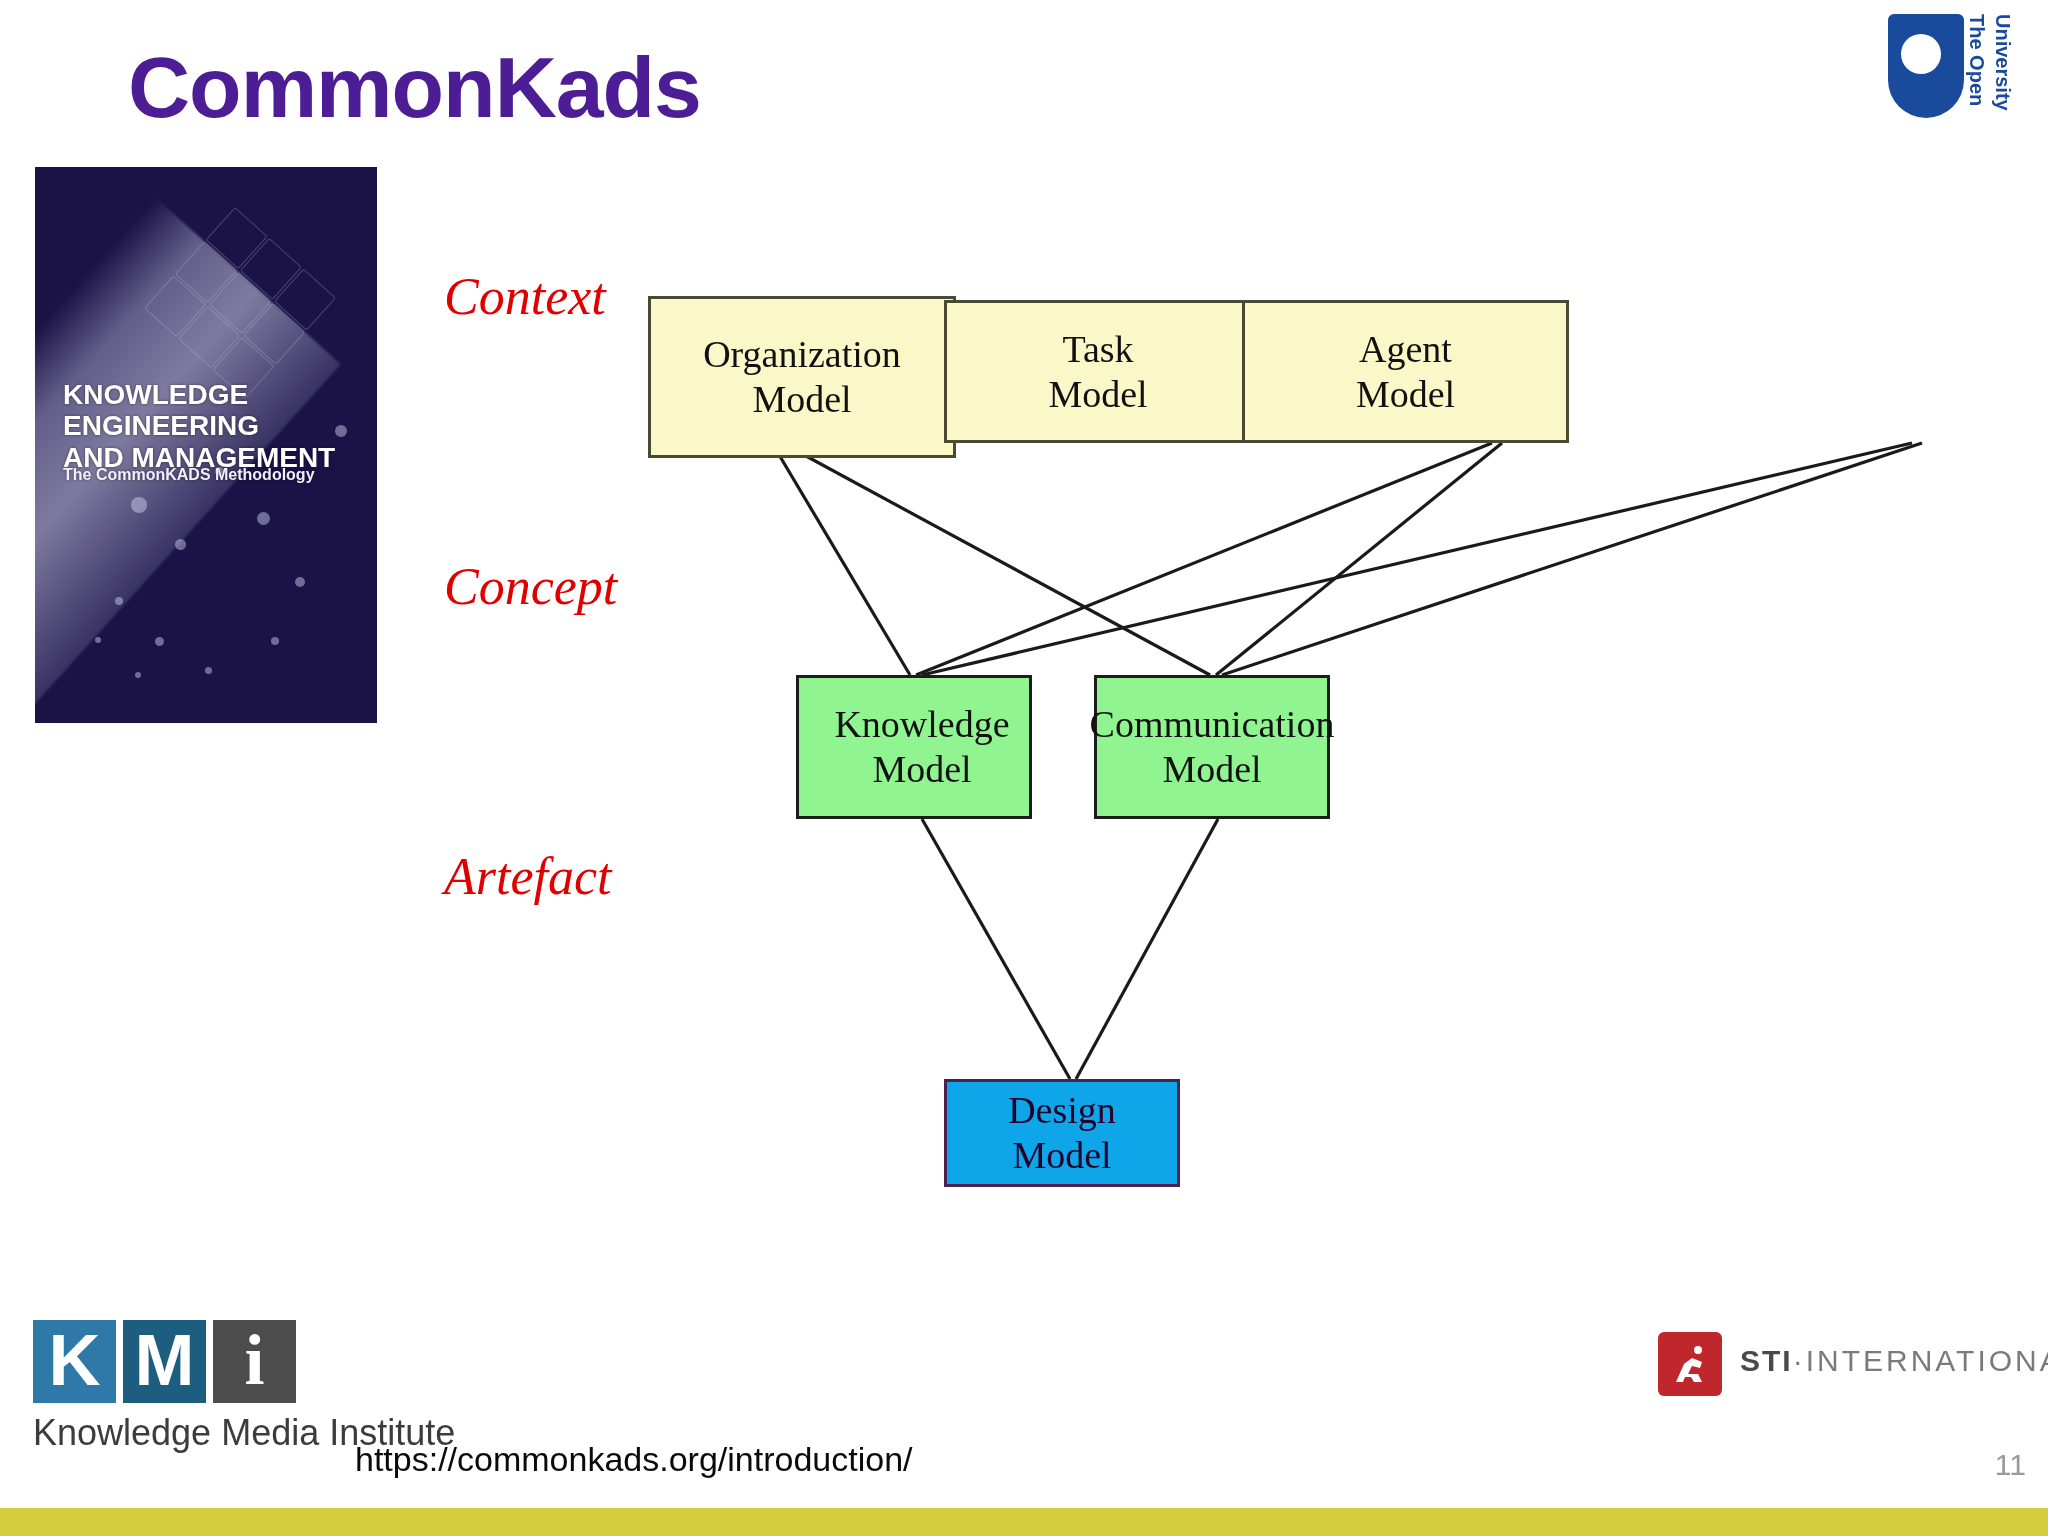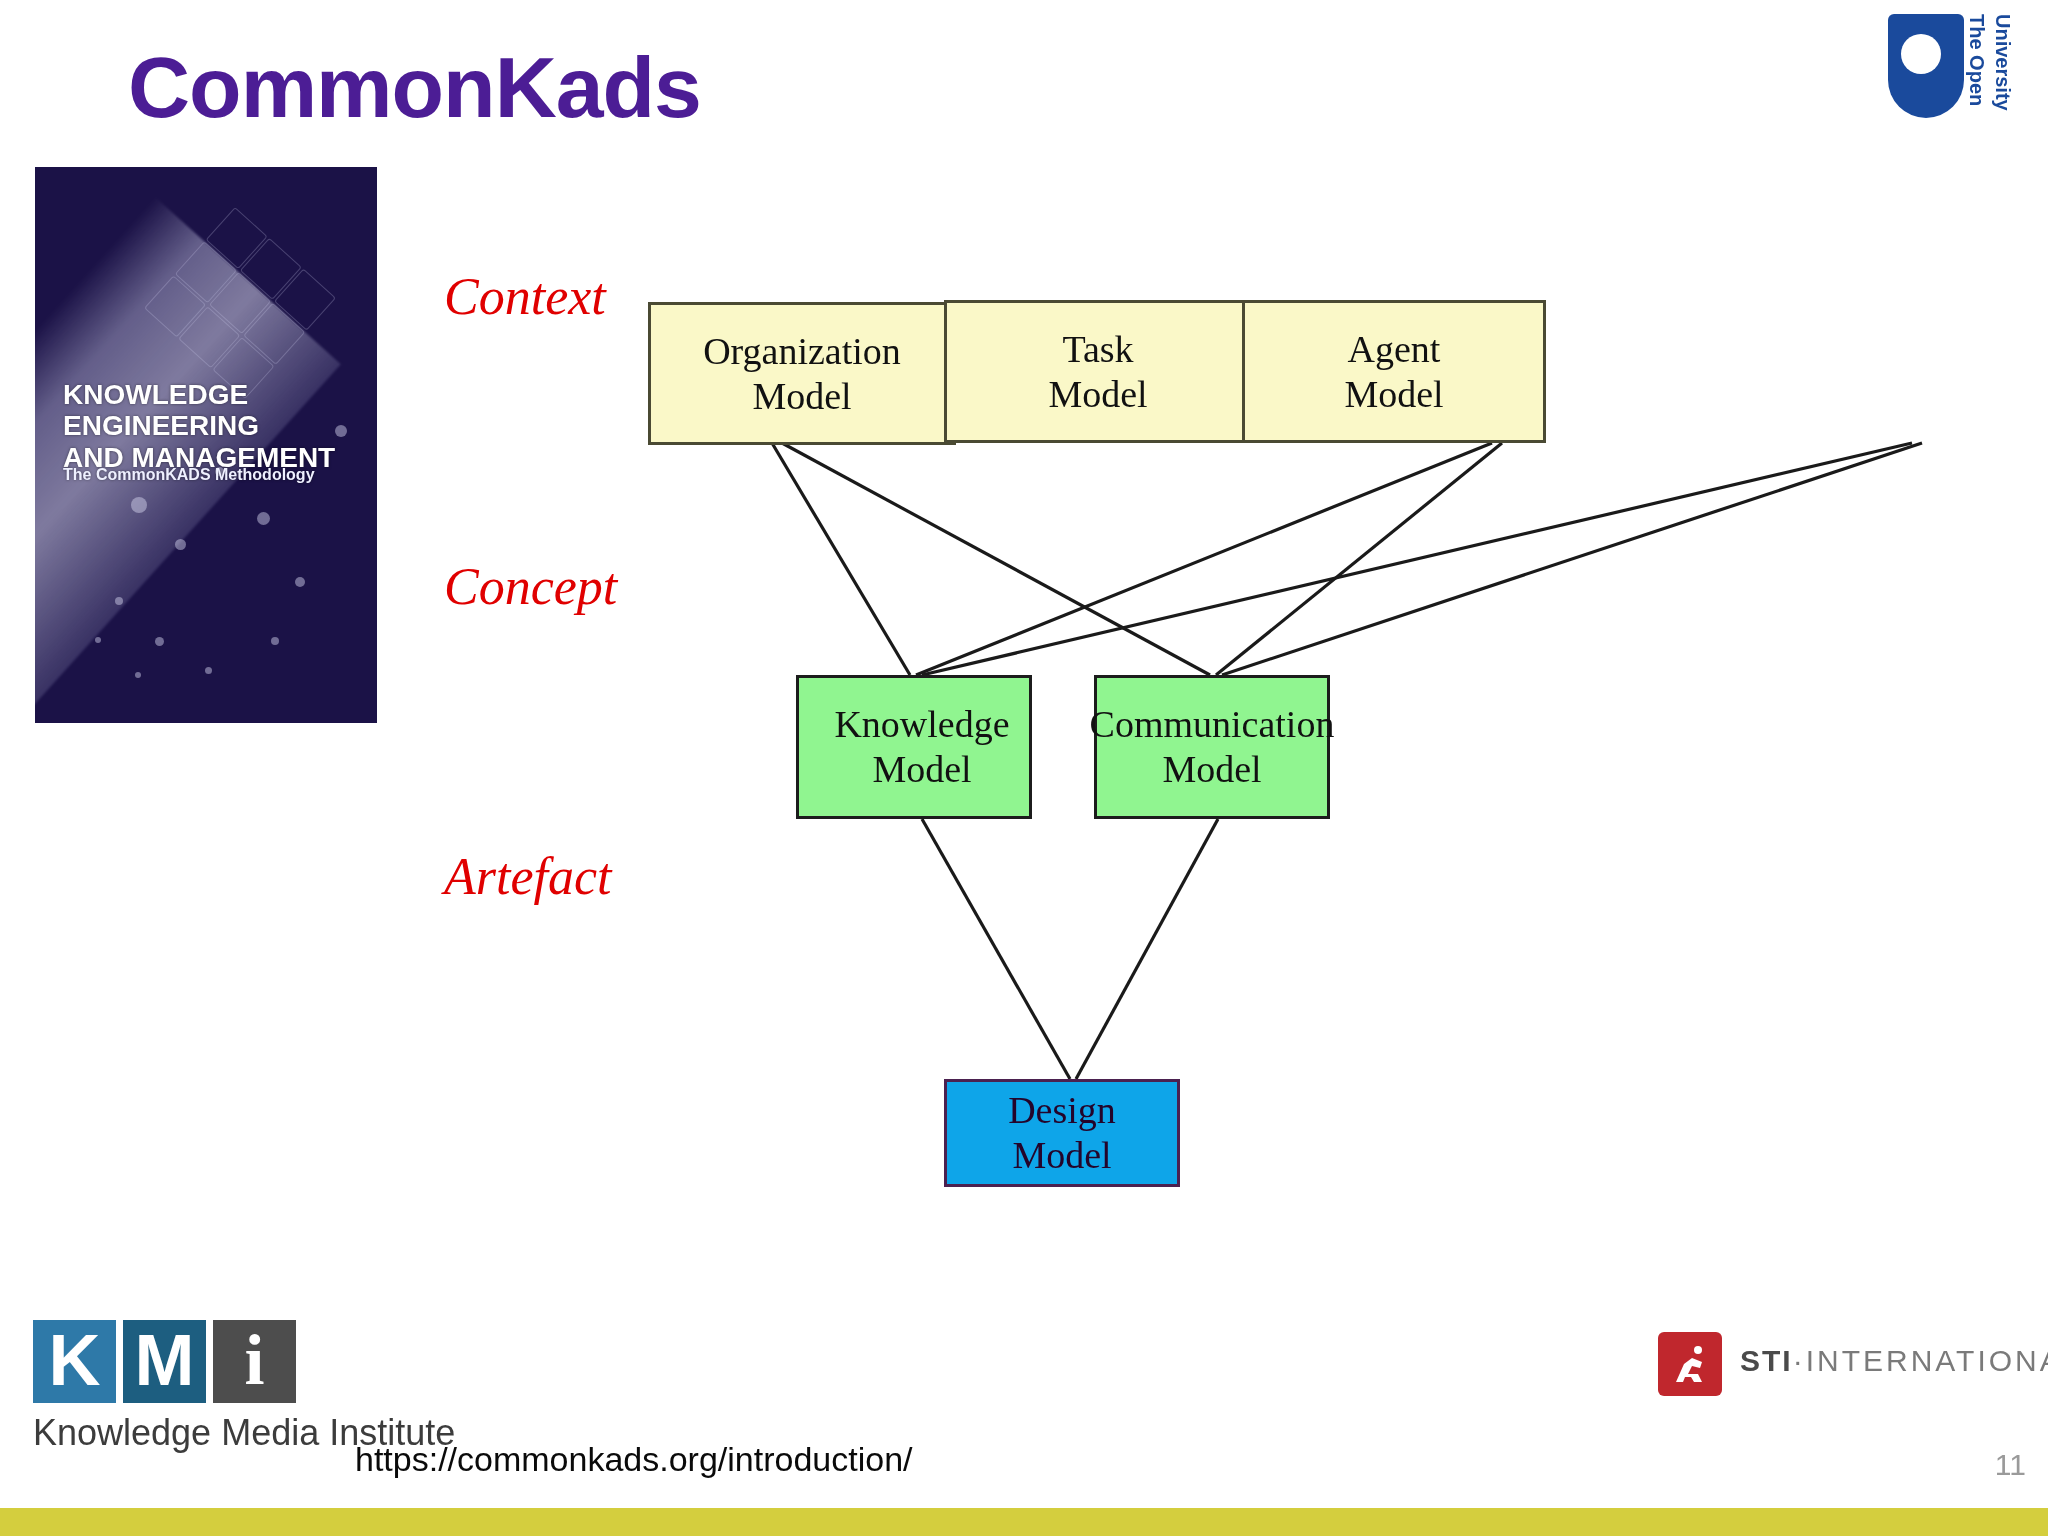--- a/index.html
+++ b/index.html
@@ -208,31 +208,31 @@
 
         <line x1="492" y1="652" x2="640" y2="912"></line>
         <line x1="788" y1="652" x2="646" y2="912"></line>
       </g>
     </svg>
 
     <div class="layer-label" style="left:14px;top:100px;">Context</div>
     <div class="layer-label" style="left:14px;top:390px;">Concept</div>
     <div class="layer-label" style="left:14px;top:680px;">Artefact</div>
 
-    <div class="node n-yellow" style="left:218px;top:135px;width:308px;height:143px;">
+    <div class="node n-yellow" style="left:218px;top:129px;width:308px;height:162px;">
       <span>Organization</span>
       <span>Model</span>
     </div>
 
     <div class="node n-yellow" style="left:514px;top:133px;width:308px;height:143px;">
       <span>Task</span>
       <span>Model</span>
     </div>
 
-    <div class="node n-yellow" style="left:812px;top:133px;width:304px;height:143px;">
+    <div class="node n-yellow" style="left:812px;top:133px;width:327px;height:143px;">
       <span>Agent</span>
       <span>Model</span>
     </div>
 
     <div class="node n-green" style="left:366px;top:508px;width:236px;height:144px;padding-left:16px;">
       <span>Knowledge</span>
       <span>Model</span>
     </div>
 
     <div class="node n-green" style="left:664px;top:508px;width:236px;height:144px;">

